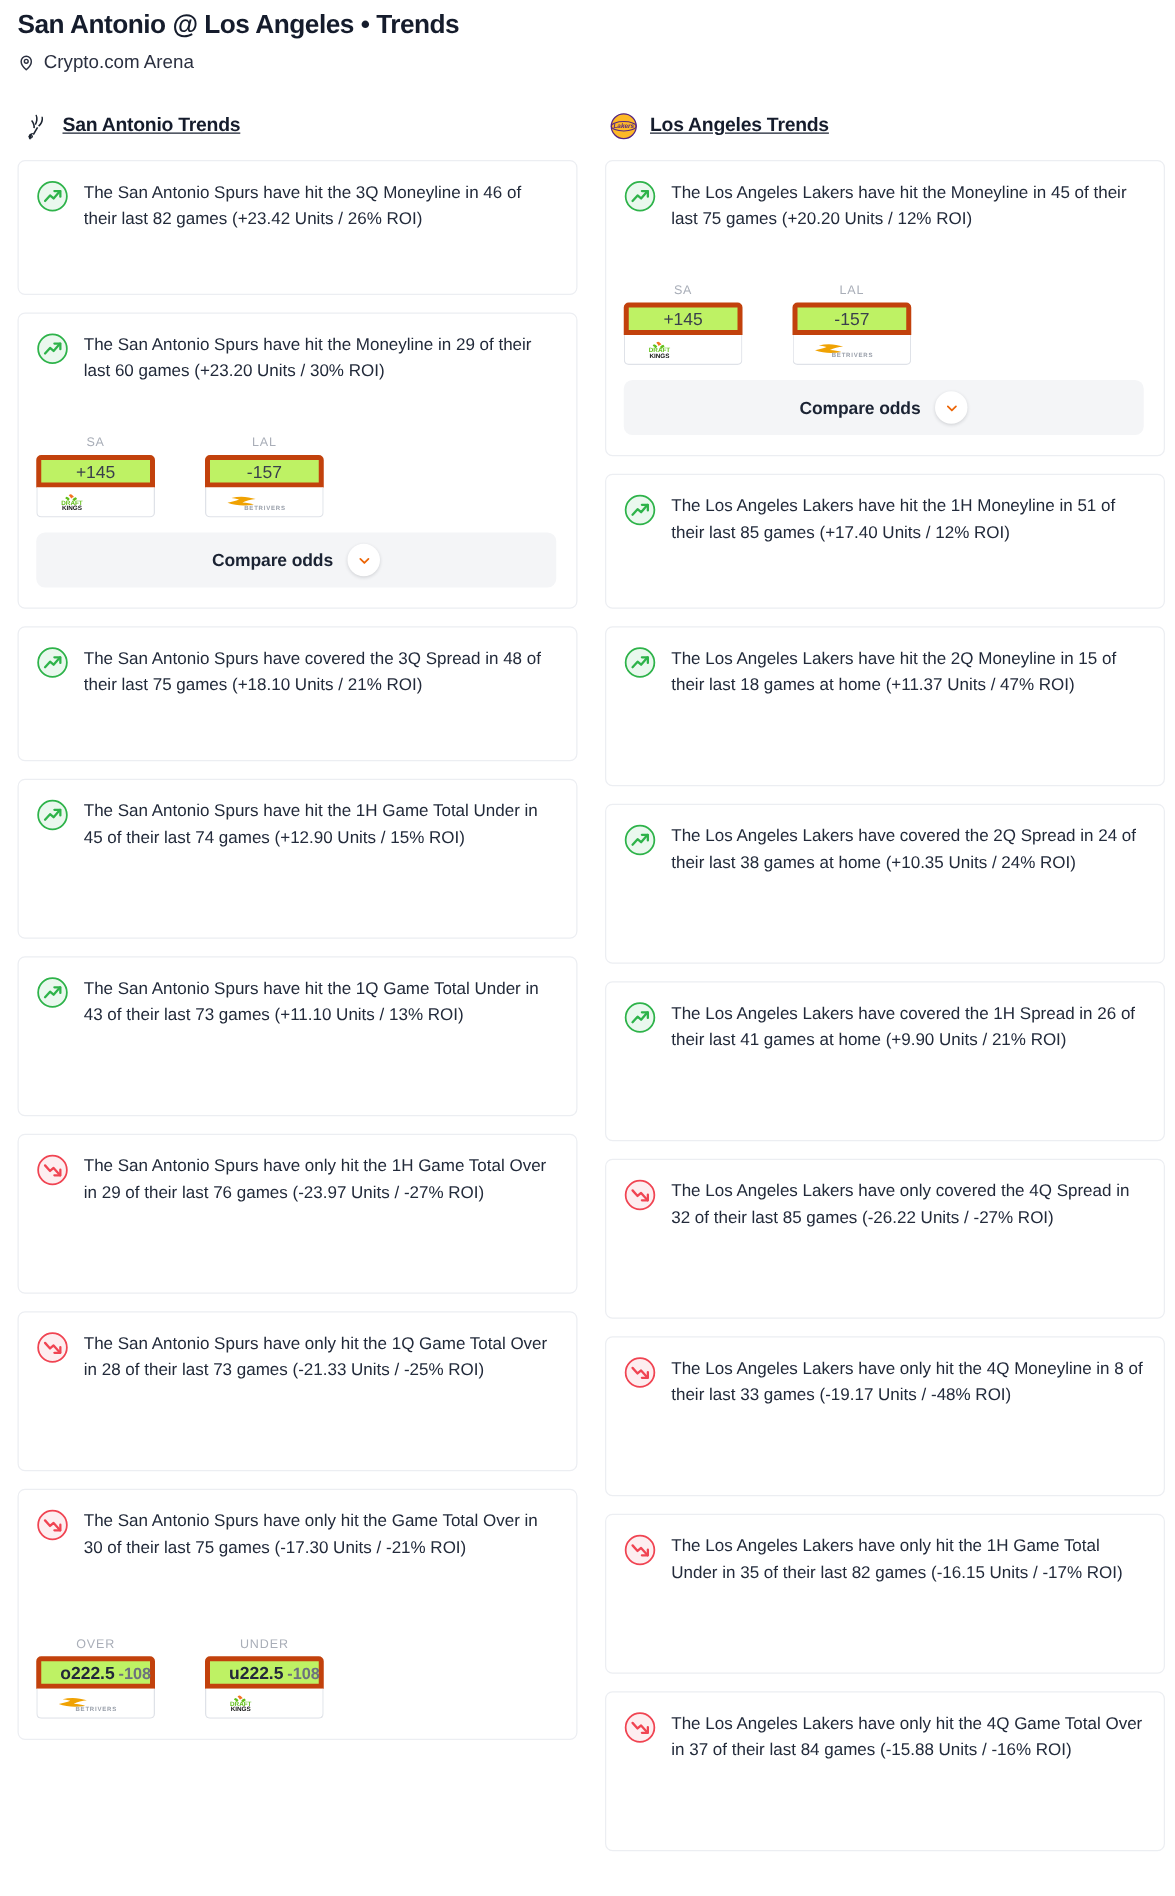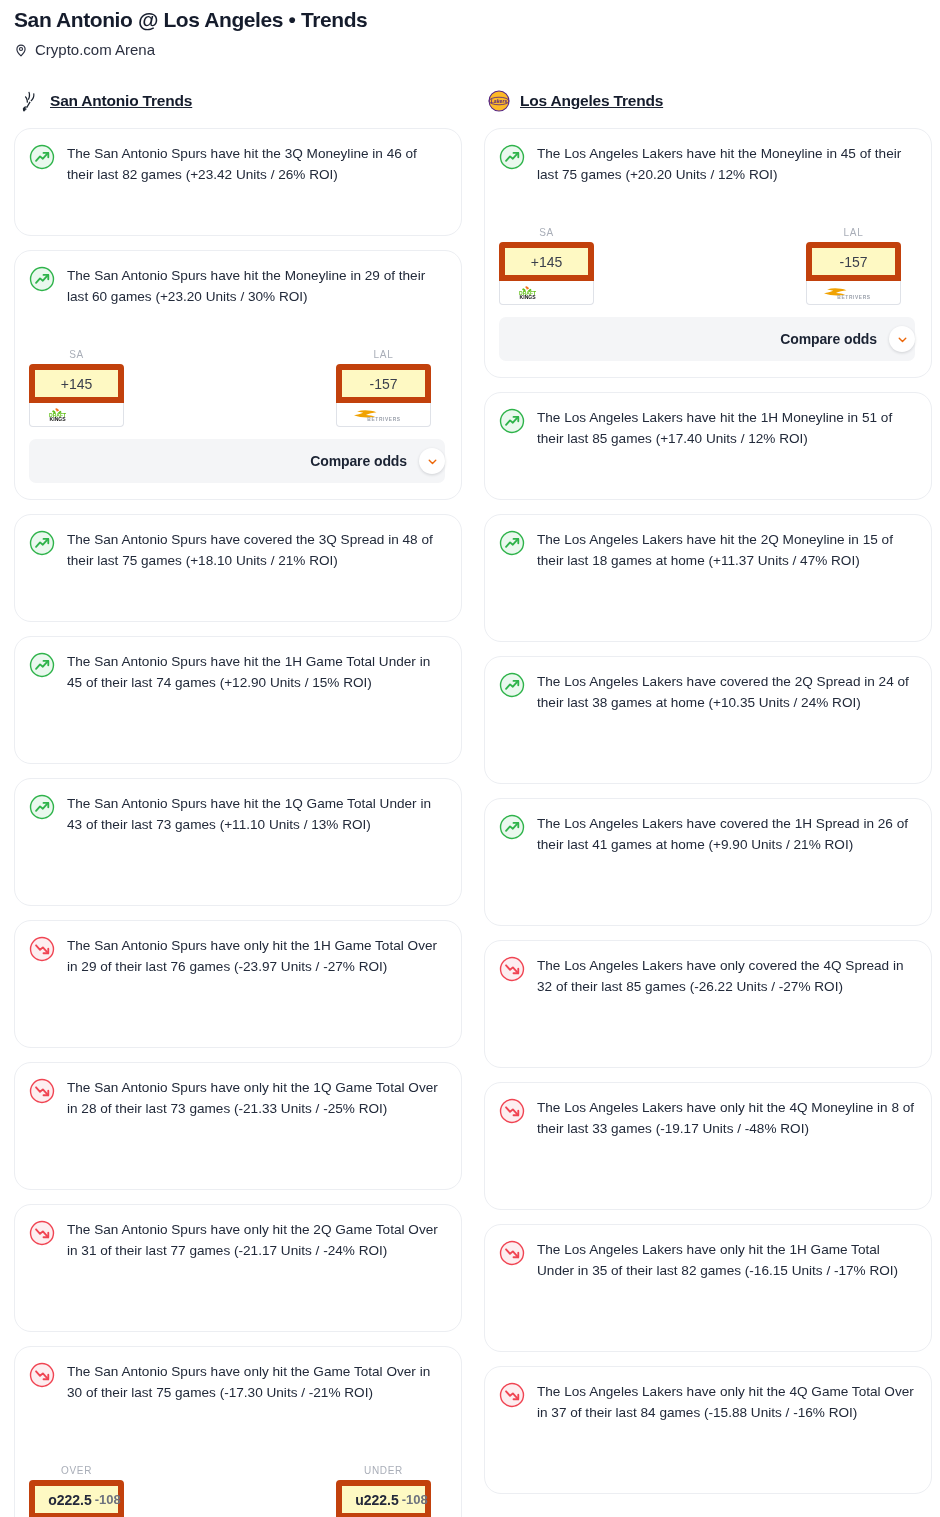--- a/index.html
+++ b/index.html
@@ -52,21 +52,21 @@
     font-size: 15.5px;
     font-weight: bold;
     color: #151c2c;
     letter-spacing: -0.2px;
   }
   .team-logo { width: 22px; height: 22px; flex: 0 0 auto; display: block; }
 
   
   .card {
     border: 1px solid #eceef2;
-    border-radius: 17px;
+    border-radius: 6px;
     background: #fff;
     margin-bottom: 14px;
     padding: 14px 16px 16px 14px;
   }
   .card-main {
     display: flex;
     gap: 12px;
     align-items: flex-start;
   }
   .trend-icon { width: 26px; height: 26px; flex: 0 0 auto; display: block; margin-top: 1px; }
@@ -75,43 +75,43 @@
     line-height: 1.52;
     color: #222a3a;
     padding-top: 1px;
   }
   .card.h-base .card-main { min-height: 76px; }
   .card.h-tall .card-main { min-height: 96px; }
 
   
   .odds-wrap {
     display: flex;
-    justify-content: space-between;
+    justify-content: flex-start;
     gap: 40px;
     margin-top: 8px;
     padding-right: 14px;
   }
   .odds-col { width: 95px; }
   .odds-label {
     text-align: center;
     font-size: 10px;
     letter-spacing: 0.7px;
     color: #a9aeb8;
     margin-bottom: 4px;
   }
   .odds-box {
-    border: 6px solid #c2410c;
+    border: 4px solid #c2410c;
     border-radius: 4px 4px 0 0;
-    height: 39px;
+    height: 26px;
     display: flex;
     align-items: center;
     justify-content: center;
     font-size: 14px;
     color: #3a3f4c;
-    background: #fef9c3;
+    background: #bef264;
   }
   .odds-box .lead { font-weight: bold; color: #23283a; margin-left: 16px; }
   .odds-box .juice { color: #6d727e; margin-left: 3px; font-size: 13px; font-weight: bold; }
   .book-box {
     border: 1px solid #dfe2e8;
     border-top: none;
     border-radius: 0 0 4px 4px;
     height: 24px;
     display: flex;
     align-items: center;
@@ -121,21 +121,21 @@
   .book-logo { height: 15px; display: block; }
 
   
   .compare-bar {
     margin-top: 12px;
     background: #f4f5f7;
     border-radius: 7px;
     height: 44px;
     display: flex;
     align-items: center;
-    justify-content: flex-end;
+    justify-content: center;
     gap: 12px;
     cursor: pointer;
   }
   .compare-label {
     font-size: 14px;
     font-weight: bold;
     color: #1b2333;
     letter-spacing: -0.1px;
   }
   .chev-btn {
@@ -295,32 +295,20 @@
       <div class="card h-tall">
         <div class="card-main">
          <span class="trend-icon"><svg viewBox="0 0 24 24" width="26" height="26">
       <circle cx="12" cy="12" r="10.6" fill="#fdeef0" stroke="#f04452" stroke-width="1.3"></circle>
       <g fill="none" stroke="#f04452" stroke-width="1.7" stroke-linecap="round" stroke-linejoin="round">
                 <polyline points="6.5,8.6 10.2,12.7 12.8,10.5 17.6,15.9"></polyline>
                 <polyline points="13.4,15.9 17.8,15.9 17.8,11.8"></polyline>
               </g>
     </svg></span>
          <div class="trend-text">The San Antonio Spurs have only hit the 1Q Game Total Over in 28 of their last 73 games (-21.33 Units / -25% ROI)</div>
-       </div>
-      </div>
-      <div class="card h-tall">
-        <div class="card-main">
-         <span class="trend-icon"><svg viewBox="0 0 24 24" width="26" height="26">
-      <circle cx="12" cy="12" r="10.6" fill="#fdeef0" stroke="#f04452" stroke-width="1.3"></circle>
-      <g fill="none" stroke="#f04452" stroke-width="1.7" stroke-linecap="round" stroke-linejoin="round">
-                <polyline points="6.5,8.6 10.2,12.7 12.8,10.5 17.6,15.9"></polyline>
-                <polyline points="13.4,15.9 17.8,15.9 17.8,11.8"></polyline>
-              </g>
-    </svg></span>
-         <div class="trend-text">The San Antonio Spurs have only hit the 2Q Game Total Over in 31 of their last 77 games (-21.17 Units / -24% ROI)</div>
        </div>
       </div>
       <div class="card h-tall">
         <div class="card-main">
          <span class="trend-icon"><svg viewBox="0 0 24 24" width="26" height="26">
       <circle cx="12" cy="12" r="10.6" fill="#fdeef0" stroke="#f04452" stroke-width="1.3"></circle>
       <g fill="none" stroke="#f04452" stroke-width="1.7" stroke-linecap="round" stroke-linejoin="round">
                 <polyline points="6.5,8.6 10.2,12.7 12.8,10.5 17.6,15.9"></polyline>
                 <polyline points="13.4,15.9 17.8,15.9 17.8,11.8"></polyline>
               </g>

